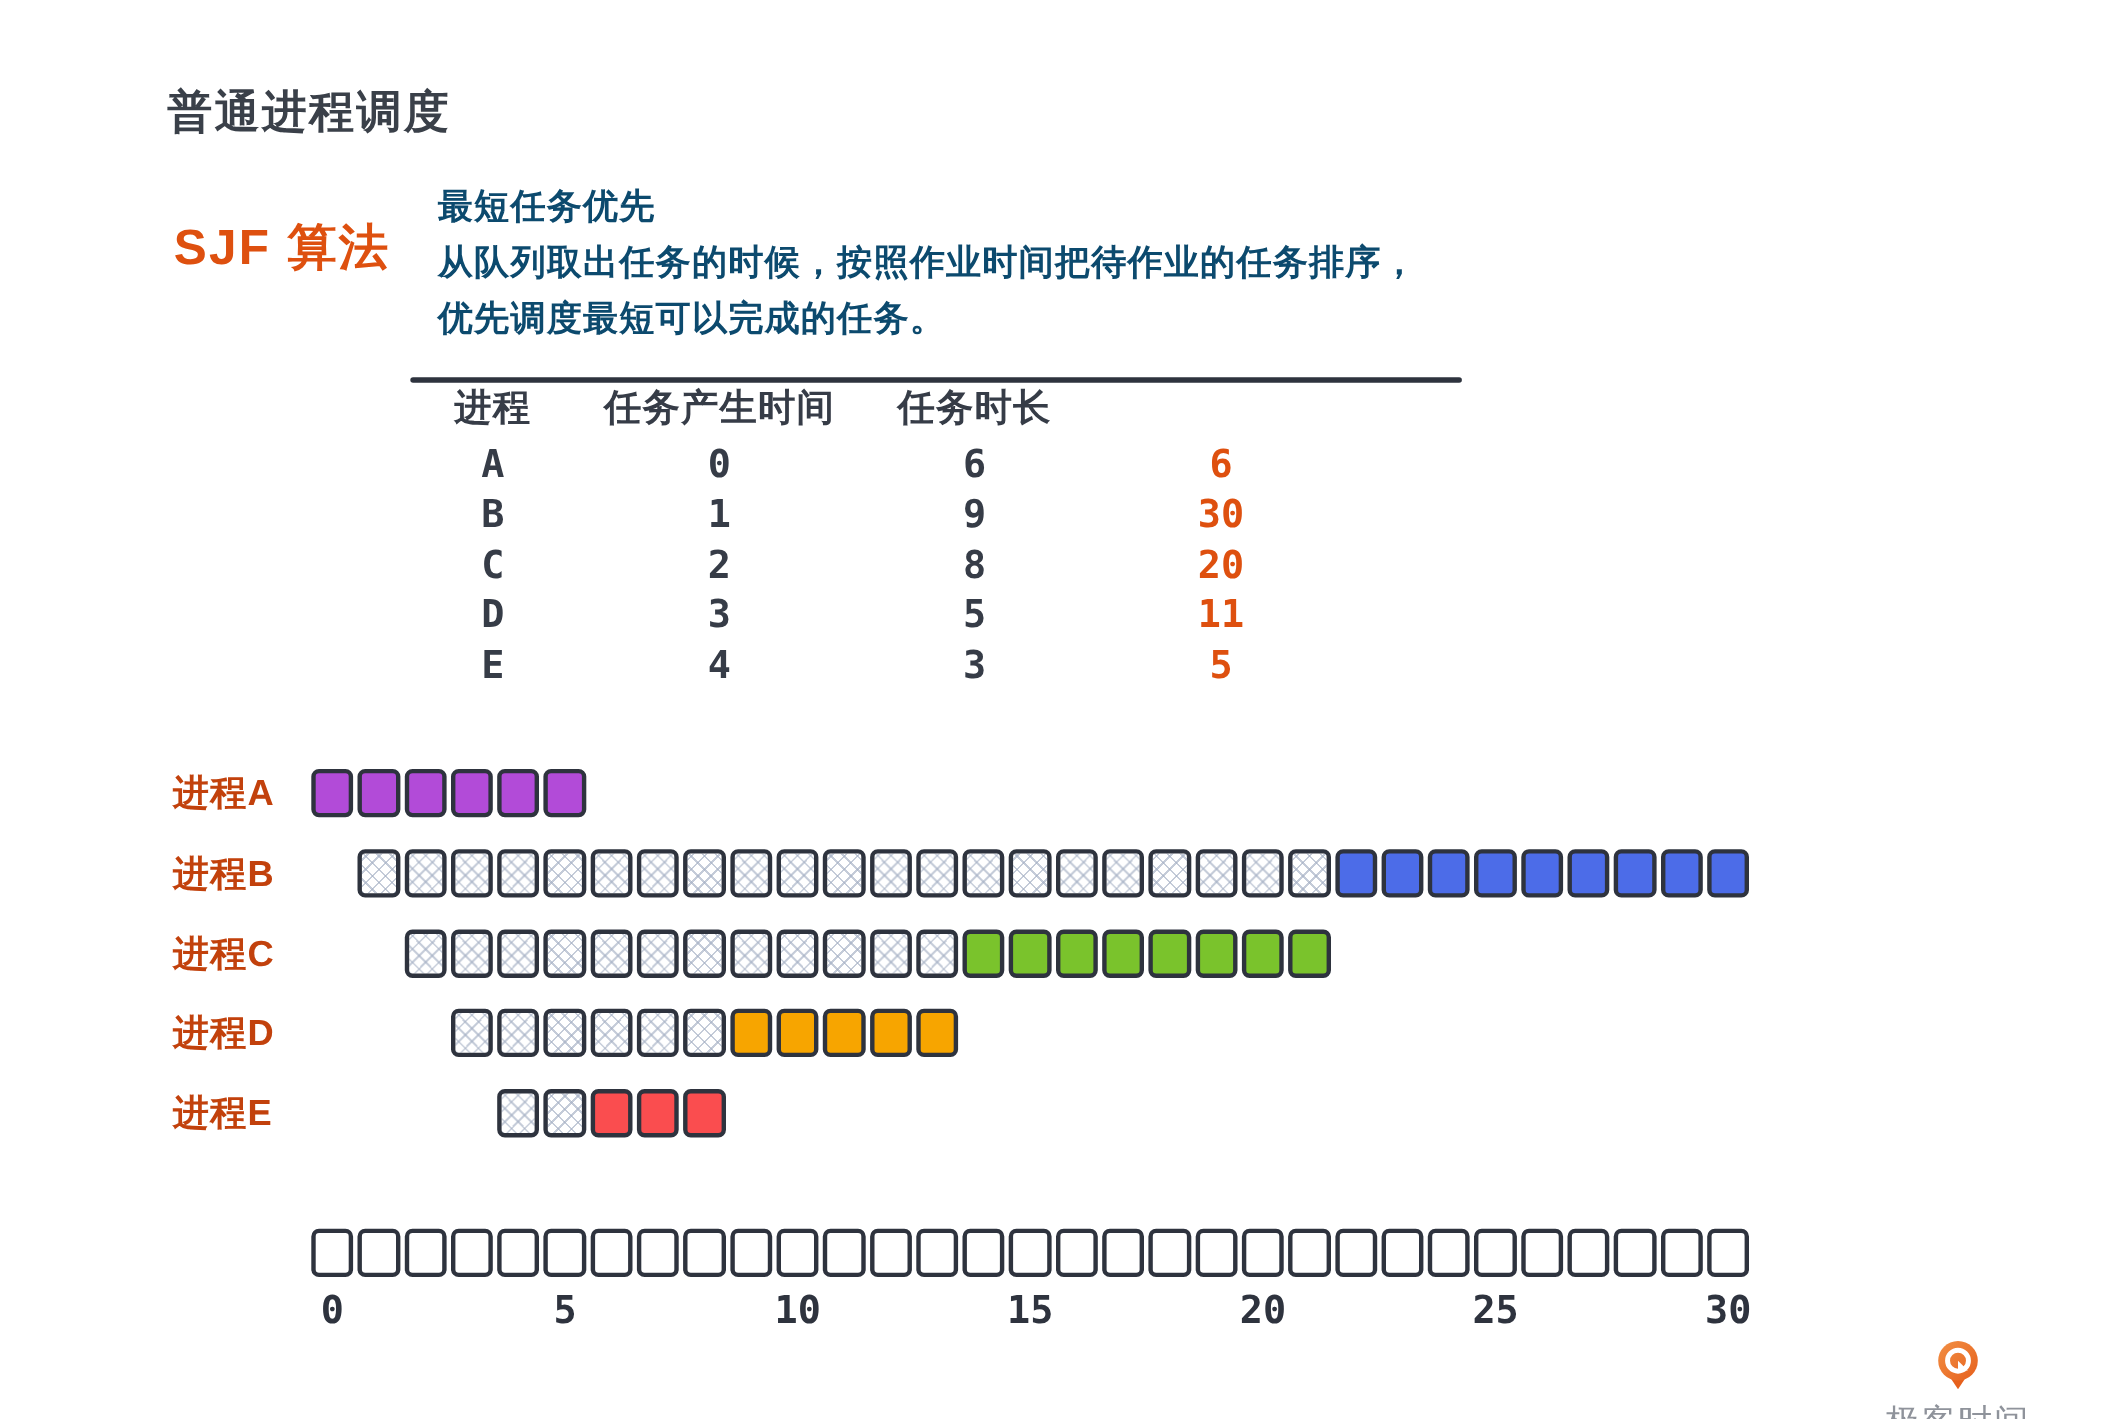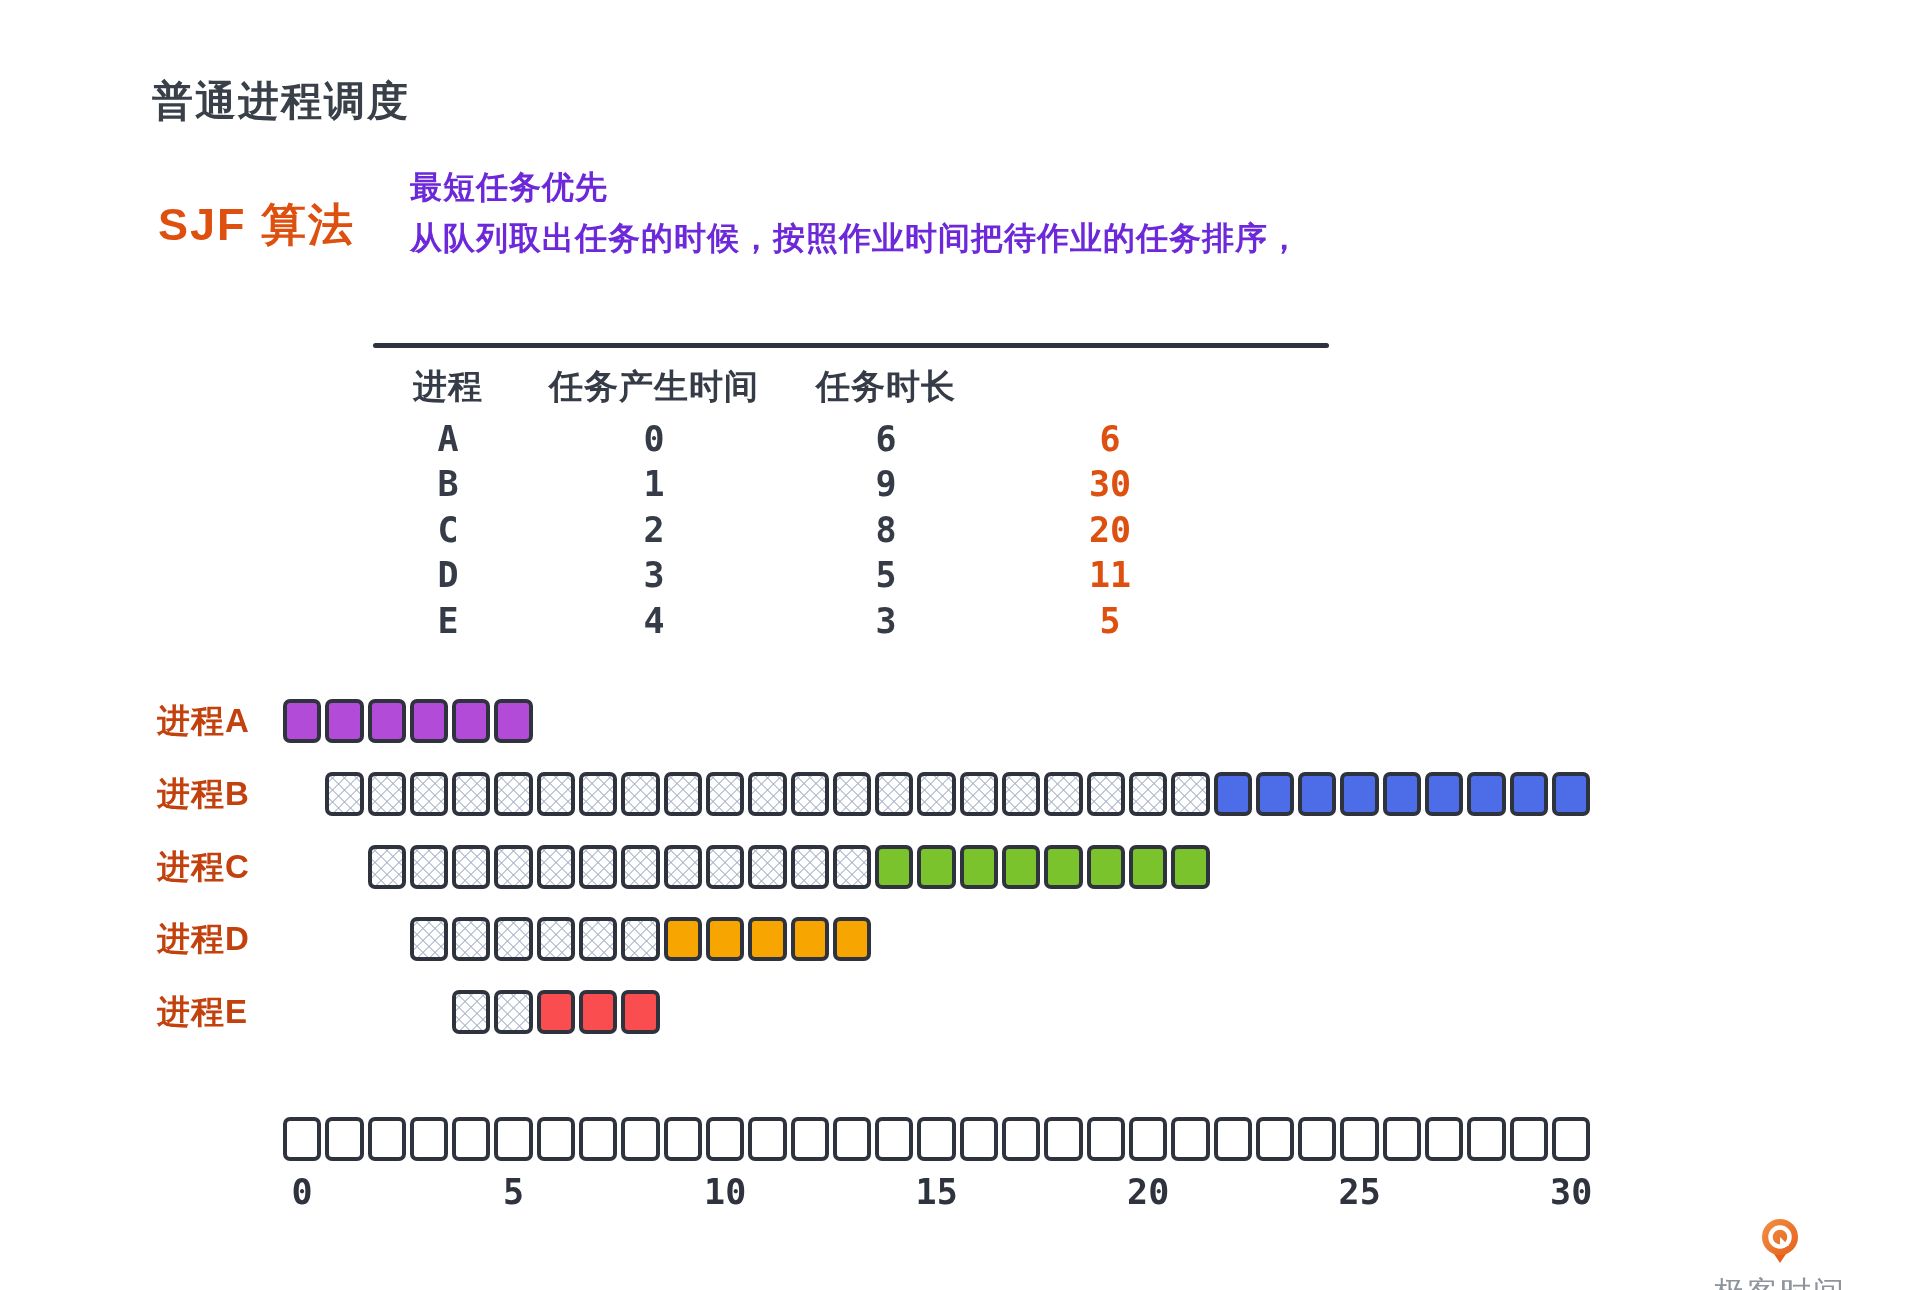--- a/index.html
+++ b/index.html
@@ -11,28 +11,28 @@
   #title {
     position:absolute; left:152px; top:74px;
     font-size:41px; font-weight:700; color:#3A4049; letter-spacing:2px;
   }
   #algo-name {
     position:absolute; left:158px; top:158px;
     font-size:45px; font-weight:700; color:#DE500F; letter-spacing:2px;margin-top:37px;
   }
   #algo-desc {
     position:absolute; left:398px; top:162px;
-    font-size:32px; font-weight:700; color:#6d28d9; line-height:51px; letter-spacing:1px;margin-left:12px;
+    font-size:32px; font-weight:700; color:#0c4a6e; line-height:51px; letter-spacing:1px;
   }
   
   #tbl { position:absolute; left:373px; top:343px; width:958px; }
   #tbl .rule { height:5px; width:956px; background:#2E333E; border-radius:3px; }
   .trow { display:grid; grid-template-columns:150px 262px 202px 246px; align-items:center; }
   .trow > div { text-align:center; }
-  #thead { margin-top:16px; height:44px; font-size:34px; font-weight:700; color:#363C47; letter-spacing:1px; }
+  #thead { height:44px; font-size:34px; font-weight:700; color:#363C47; letter-spacing:1px; }
   #thead .turn { color:#DE500F; }
   #tbody { margin-top:8px; }
   #tbody .trow { height:45.5px; font-family:"DejaVu Sans Mono",monospace; font-size:35px; font-weight:700; color:#363C47; }
   #tbody .turn { color:#DE500F; }
   
   .g-label {
     position:absolute; font-size:33px; font-weight:700; color:#c2410c;
     line-height:44px; letter-spacing:1px;
   }
   .g-boxes { position:absolute; display:flex; gap:4px; }
@@ -59,20 +59,21 @@
 
 <div id="page">
 
   <div id="title">普通进程调度</div>
 
   <div id="algo-name">SJF 算法</div>
 
   <div id="algo-desc">
     <div>最短任务优先</div>
     <div>从队列取出任务的时候，按照作业时间把待作业的任务排序，</div>
+    <div>优先调度最短可以完成的任务。</div>
   </div>
 
   <div id="tbl">
     <div class="rule"></div>
     <div id="thead" class="trow">
         <div>进程</div>
         <div>任务产生时间</div>
         <div>任务时长</div>
       </div>
     <div id="tbody">

